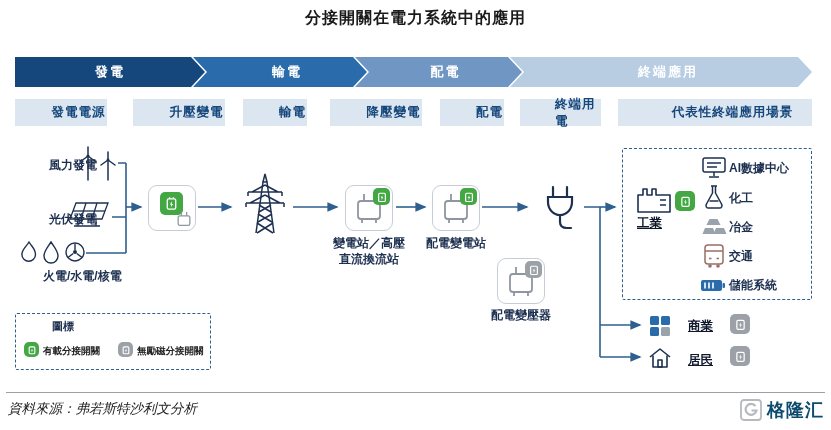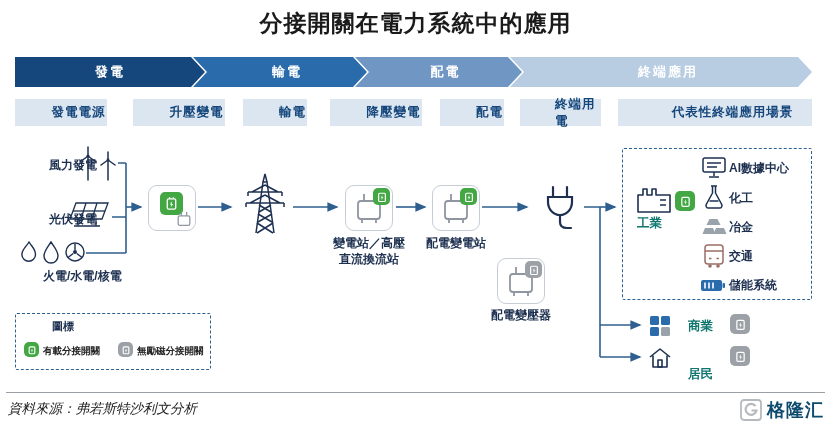--- a/index.html
+++ b/index.html
@@ -1,31 +1,31 @@
 <!DOCTYPE html>
 <html><head>
 <meta charset="utf-8">
 <style>
   * { margin:0; padding:0; box-sizing:border-box; }
   body { background:#fff; font-family:"Liberation Sans", sans-serif; }
   .canvas { position:relative; width:831px; height:430px; background:#fff; overflow:hidden; }
   .abs { position:absolute; }
-  .title { top:8px; left:0; width:100%; text-align:center; font-size:23px; font-weight:bold; color:#1a1a1a; letter-spacing:1px; }
+  .title { top:8px; left:0; width:100%; text-align:center; font-size:16px; font-weight:bold; color:#1a1a1a; letter-spacing:1px; }
   .stage { height:30px; color:#fff; font-weight:bold; font-size:13px; display:flex; align-items:center; justify-content:center; letter-spacing:2px; }
   .stage.first { clip-path: polygon(0 0, calc(100% - 14px) 0, 100% 50%, calc(100% - 14px) 100%, 0 100%); }
   .stage.next  { clip-path: polygon(0 0, calc(100% - 14px) 0, 100% 50%, calc(100% - 14px) 100%, 0 100%, 14px 50%); padding-left:14px; }
   .subbox { height:27px; background:#dbe6f1; color:#16477c; font-weight:bold; font-size:12.5px; display:flex; align-items:center; justify-content:center; letter-spacing:1px;padding-left:35px; }
   .src-label { font-size:12px; font-weight:bold; color:#1d3050; white-space:nowrap;margin-left:35px; }
   .eq-box { width:48px; height:46px; background:#fff; border:1.5px solid #c7cdd6; border-radius:9px; }
   .eq-label { font-size:12px; font-weight:bold; color:#1d3050; text-align:center; line-height:1.3; white-space:pre-line; }
   .badge { border-radius:5px; display:flex; align-items:center; justify-content:center; }
   .badge.green { background:#43a843; }
   .badge.gray  { background:#9ba1a6; }
   .dashed { border:1.5px dashed #2f5f8f; border-radius:2px; background:#fff; }
-  .enduse-label { font-size:12.5px; font-weight:bold; color:#0f766e; white-space:nowrap; }
+  .enduse-label { font-size:12.5px; font-weight:bold; color:#0f172a; white-space:nowrap;text-decoration:underline; }
   .scn-label { font-size:12px; font-weight:bold; color:#1d3050; white-space:nowrap; }
   .legend-title { font-size:11px; font-weight:bold; color:#1d3050;padding-left:28px; }
   .legend-label { font-size:9.5px; font-weight:bold; color:#222; white-space:nowrap; }
   .rule { height:1px; background:#9aa0a6; }
   .source-note { font-family:"Liberation Serif", serif; font-style:italic; font-size:13.5px; color:#222; }
   .logo-text { font-size:18px; font-weight:bold; color:#0c4a6e; letter-spacing:1px; }
   .overlay { position:absolute; inset:0; pointer-events:none; }
 </style>
 </head>
 <body>
@@ -275,21 +275,21 @@
     </svg>
   </div>
 
   <svg class="abs" style="left:648px;top:346px" width="24" height="24" viewBox="0 0 24 24">
     <g stroke="#1d3050" stroke-width="1.6" fill="none" stroke-linejoin="round">
       <path d="M2 11 L12 3 L22 11"></path>
       <path d="M5 9.5 V21 H19 V9.5"></path>
       <rect x="10" y="14" width="4" height="7"></rect>
     </g>
   </svg>
-  <div class="abs enduse-label" style="left:688px;top:366px">居民</div>
+  <div class="abs enduse-label" style="left:688px;top:352px">居民</div>
   <div class="abs badge gray" style="left:730px;top:346px;width:20px;height:20px">
     <svg width="13" height="13" viewBox="0 0 16 16">
       <rect x="3.5" y="3" width="9" height="11" rx="1.5" fill="none" stroke="#fff" stroke-width="1.5"></rect>
       <path d="M8.6 5.5 L6.2 9 H7.8 L7.2 12 L9.8 8.4 H8.2 Z" fill="#fff"></path>
     </svg>
   </div>
 
   <div class="abs dashed" style="left:15px;top:313px;width:196px;height:57px">
     <div class="abs legend-title" style="left:8px;top:5px">圖標</div>
     <div class="abs badge green" style="left:8px;top:28px;width:15px;height:15px">

